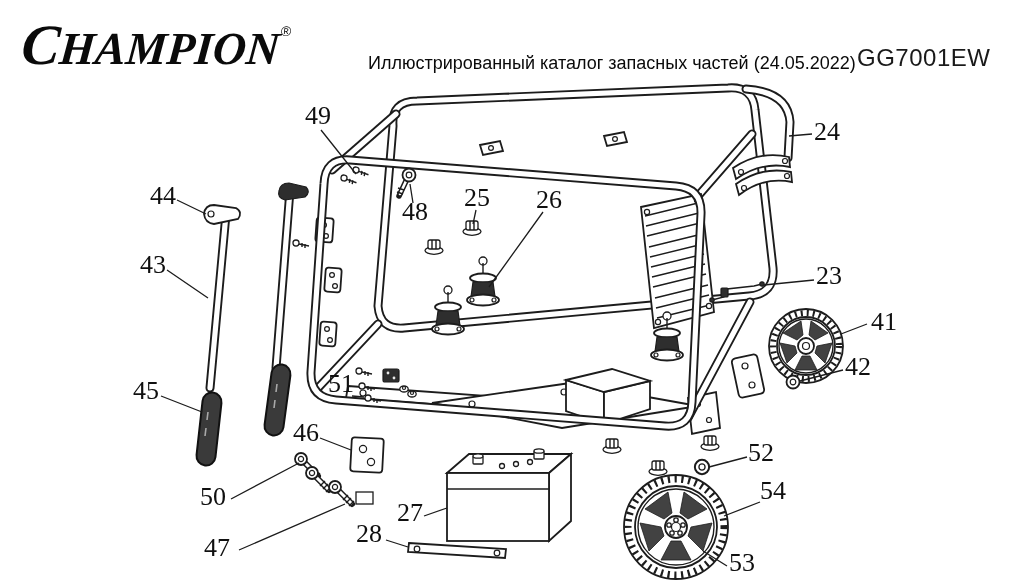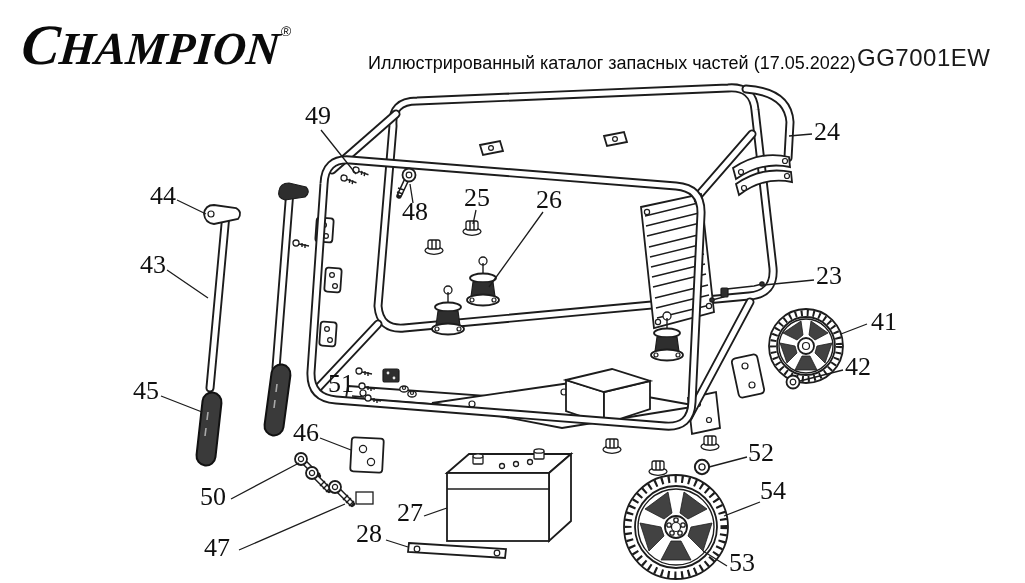--- a/index.html
+++ b/index.html
@@ -37,21 +37,21 @@
   .dot    { fill:#e8e8e8; }
   .lbl    { font-family:"Liberation Serif", serif; font-size:26px; fill:#101010; text-anchor:middle; }
 </style>
 </head>
 <body>
 
 <div class="screen">
 
   <div class="logo"><span class="logo-text">CHAMPION</span><span class="reg">®</span></div>
 
-  <div class="subtitle">Иллюстрированный каталог запасных частей (17.05.2022)</div>
+  <div class="subtitle">Иллюстрированный каталог запасных частей (24.05.2022)</div>
   <div class="model">GG7001EW</div>
 
   <svg class="diagram" width="1025" height="583" viewBox="0 0 1025 583" xmlns="http://www.w3.org/2000/svg">
 
     <defs>
       <g id="fnut">
         <ellipse class="part2" cx="0" cy="3.5" rx="9" ry="3.8"></ellipse>
         <rect class="part2" x="-6" y="-7" width="12" height="9" rx="2"></rect>
         <path class="thin" d="M-2,-7 V2 M2,-7 V2"></path>
       </g>

